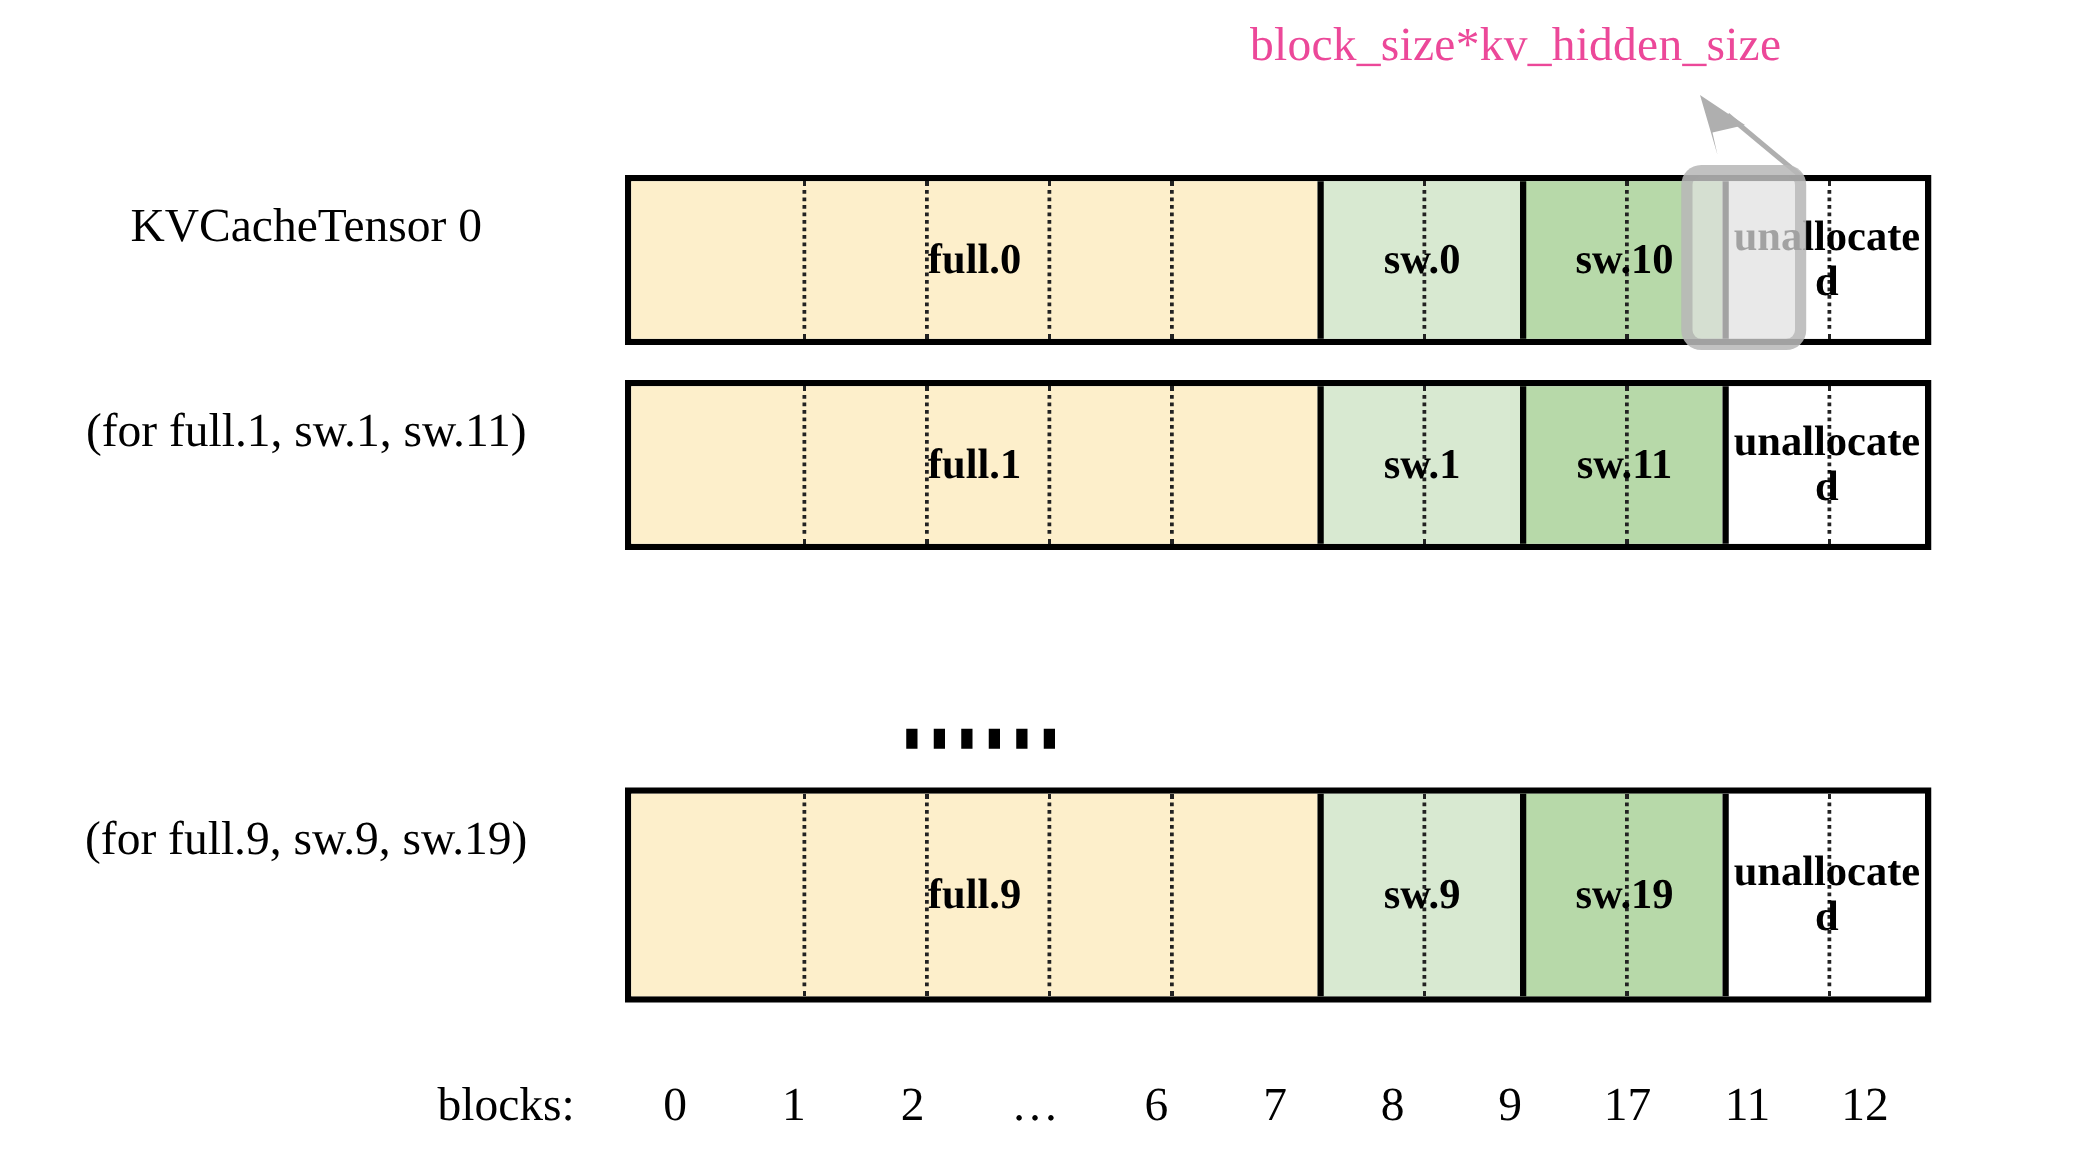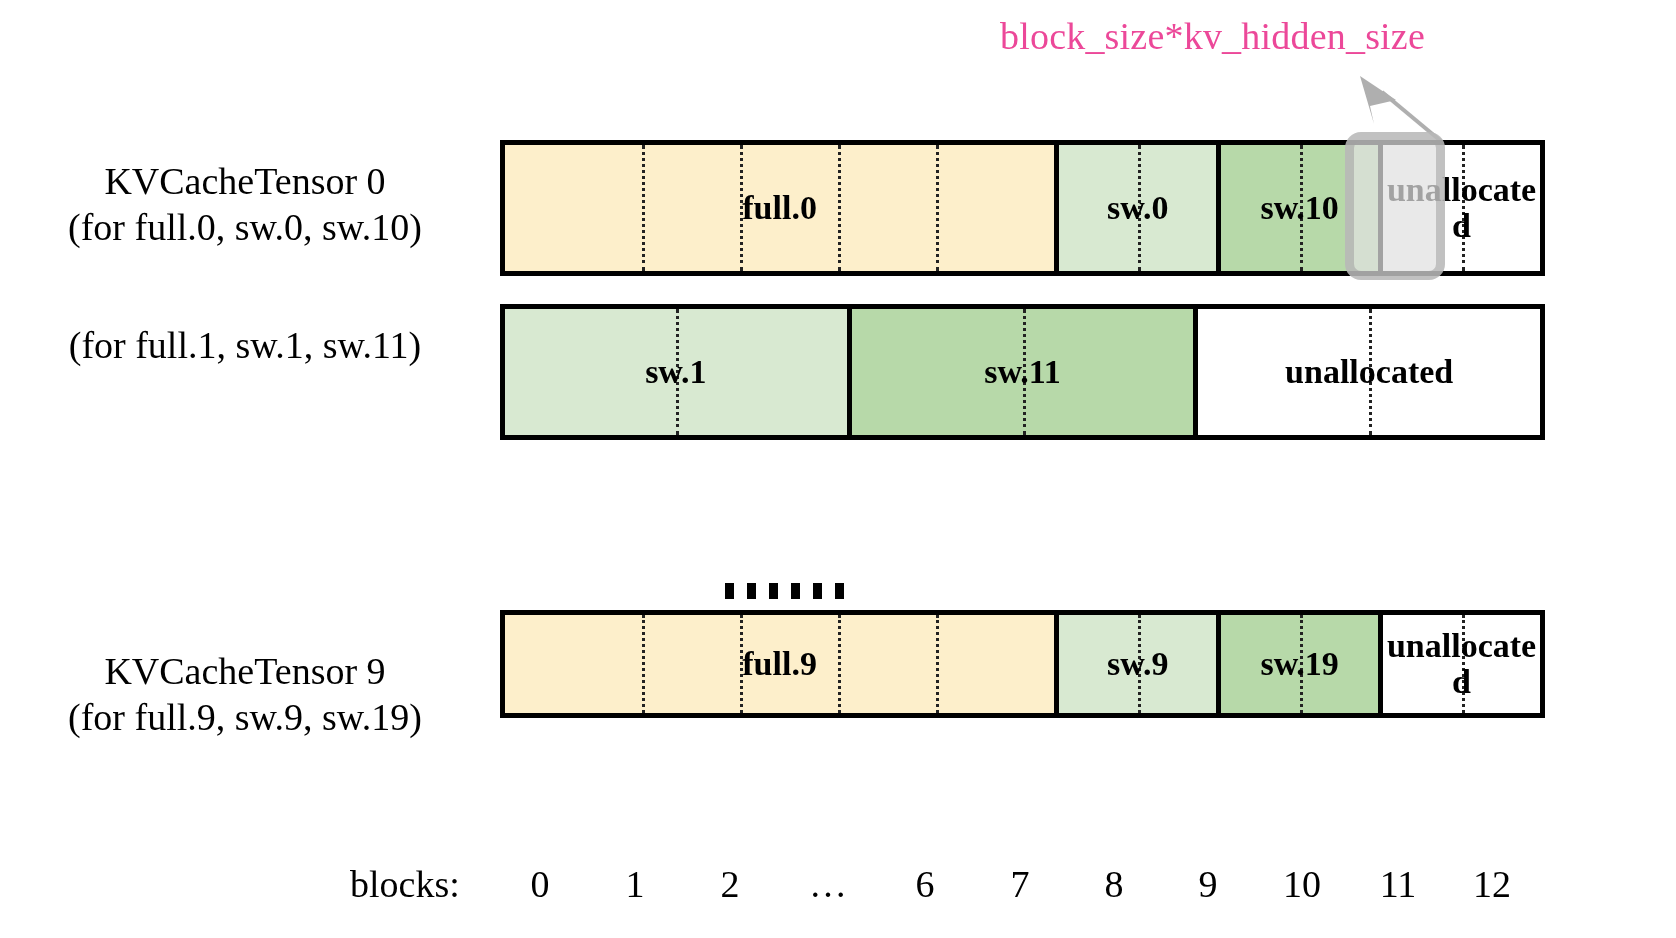--- a/index.html
+++ b/index.html
@@ -158,27 +158,25 @@
 
 <div id="callout-label">block_size*kv_hidden_size</div>
 
 <svg id="callout-arrow" viewBox="0 0 140 80">
   <line x1="122" y1="72" x2="62" y2="22" stroke="#AFAFAF" stroke-width="4"></line>
   <polygon points="40,6 76,30 50,36 54,54" fill="#AFAFAF"></polygon>
 </svg>
 
 <div class="row-caption" style="top:158px">
   <span>KVCacheTensor 0</span>
-  <span class="line2">(for full.0, sw.0, sw.10)</span>
 </div>
 <div class="row-caption" style="top:322px">
   <span class="line2">(for full.1, sw.1, sw.11)</span>
 </div>
 <div class="row-caption" style="top:648px">
-  <span>KVCacheTensor 9</span>
   <span class="line2">(for full.9, sw.9, sw.19)</span>
 </div>
 
 <div class="row" id="row-0" style="top:140px;height:136px">
   <div class="cell fill-full" style="flex:7">
     <span class="dots" style="left:25%"></span>
     <span class="dots" style="left:42.8%"></span>
     <span class="dots" style="left:60.7%"></span>
     <span class="dots" style="left:78.5%"></span>
     <span class="cell-label">full.0</span>
@@ -193,20 +191,27 @@
   </div>
   <div class="cell fill-unalloc" style="flex:2">
     <span class="dots" style="left:50%"></span>
     <span class="cell-label">unallocated</span>
   </div>
 </div>
 
 <div id="highlight-box"></div>
 
 <div class="row" id="row-1" style="top:304px;height:136px">
+  <div class="cell fill-full" style="flex:7">
+    <span class="dots" style="left:25%"></span>
+    <span class="dots" style="left:42.8%"></span>
+    <span class="dots" style="left:60.7%"></span>
+    <span class="dots" style="left:78.5%"></span>
+    <span class="cell-label">full.1</span>
+  </div>
   <div class="cell fill-sw-light" style="flex:2">
     <span class="dots" style="left:50%"></span>
     <span class="cell-label">sw.1</span>
   </div>
   <div class="cell fill-sw-dark" style="flex:2">
     <span class="dots" style="left:50%"></span>
     <span class="cell-label">sw.11</span>
   </div>
   <div class="cell fill-unalloc" style="flex:2">
     <span class="dots" style="left:50%"></span>
@@ -216,21 +221,21 @@
 
 <div id="row-ellipsis">
   <span class="sq"></span>
   <span class="sq"></span>
   <span class="sq"></span>
   <span class="sq"></span>
   <span class="sq"></span>
   <span class="sq"></span>
 </div>
 
-<div class="row" id="row-2" style="top:610px;height:108px">
+<div class="row" id="row-2" style="top:630px;height:172px">
   <div class="cell fill-full" style="flex:7">
     <span class="dots" style="left:25%"></span>
     <span class="dots" style="left:42.8%"></span>
     <span class="dots" style="left:60.7%"></span>
     <span class="dots" style="left:78.5%"></span>
     <span class="cell-label">full.9</span>
   </div>
   <div class="cell fill-sw-light" style="flex:2">
     <span class="dots" style="left:50%"></span>
     <span class="cell-label">sw.9</span>
@@ -248,16 +253,16 @@
 <div id="blocks-axis">
   <span id="blocks-axis-title">blocks:</span>
   <span class="block-tick" style="left:540px">0</span>
   <span class="block-tick" style="left:635px">1</span>
   <span class="block-tick" style="left:730px">2</span>
   <span class="block-tick" style="left:828px">…</span>
   <span class="block-tick" style="left:925px">6</span>
   <span class="block-tick" style="left:1020px">7</span>
   <span class="block-tick" style="left:1114px">8</span>
   <span class="block-tick" style="left:1208px">9</span>
-  <span class="block-tick" style="left:1302px">10</span>
+  <span class="block-tick" style="left:1302px">17</span>
   <span class="block-tick" style="left:1398px">11</span>
   <span class="block-tick" style="left:1492px">12</span>
 </div>
 
 </body></html>

